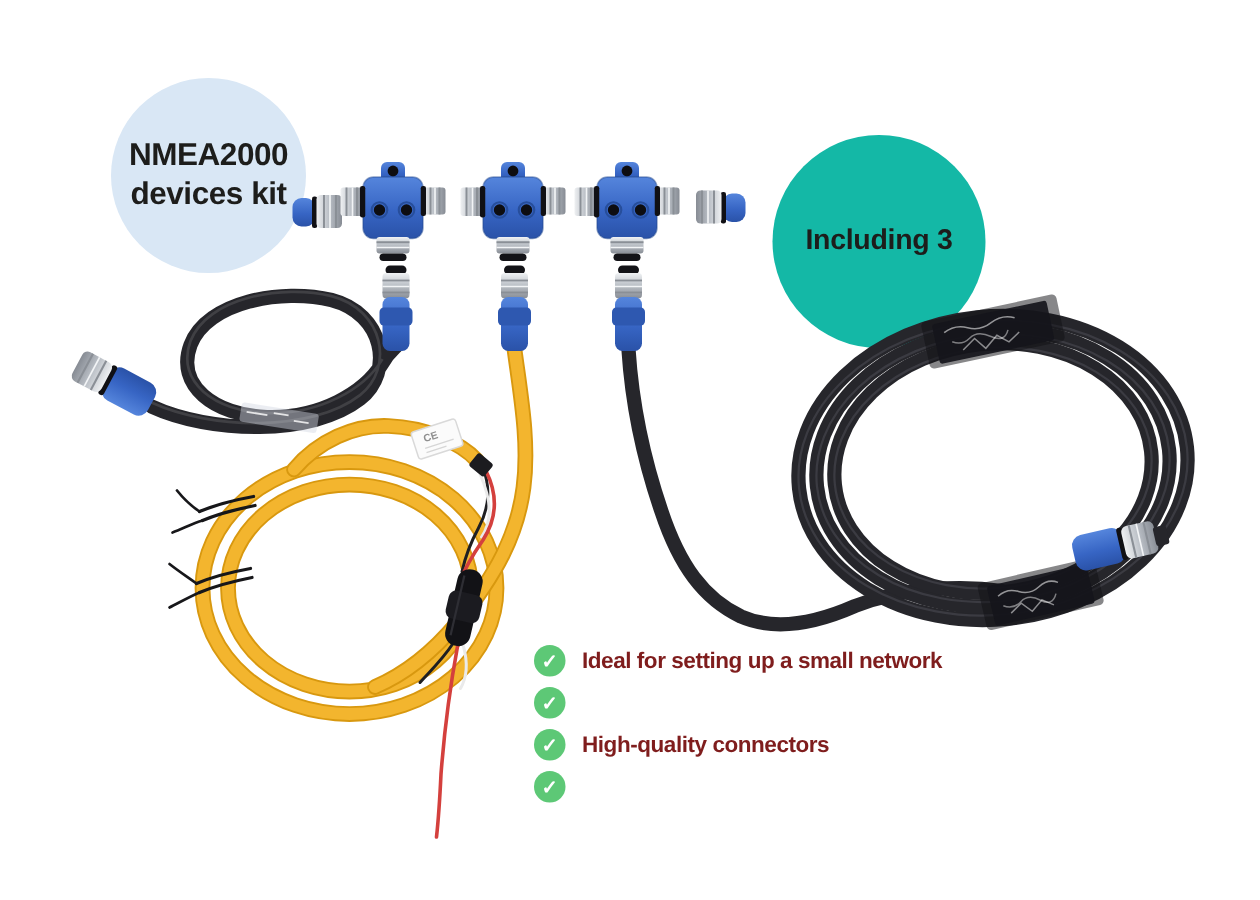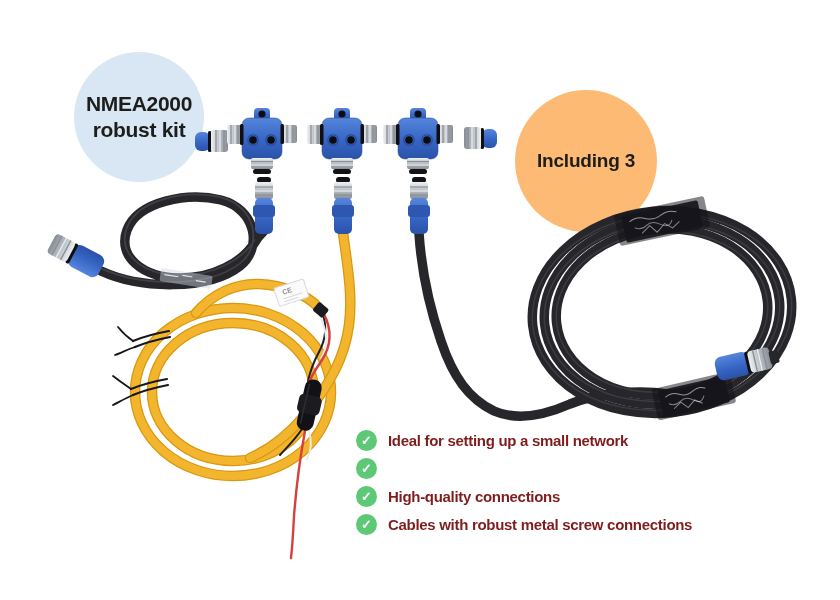--- a/index.html
+++ b/index.html
@@ -6,39 +6,39 @@
   .stage{
     position:relative;width:840px;height:600px;background:#ffffff;
     overflow:hidden;font-family:"Liberation Sans",sans-serif;
   }
   .badge{
     position:absolute;border-radius:50%;display:flex;flex-direction:column;
     align-items:center;justify-content:center;text-align:center;
     font-weight:bold;color:#1d1d1b;z-index:1;
   }
   .badge-blue{left:74px;top:52px;width:130px;height:130px;background:#d9e7f5;font-size:21px;line-height:1.25;letter-spacing:-0.3px;}
-  .badge-beige{left:515px;top:90px;width:142px;height:142px;background:#fdba74;font-size:19px;line-height:1.3;letter-spacing:-0.2px;}
+  .badge-beige{left:515px;top:90px;width:142px;height:142px;background:#14b8a6;font-size:19px;line-height:1.3;letter-spacing:-0.2px;}
   svg.art{position:absolute;left:0;top:0;z-index:2;}
   .features{position:absolute;left:356px;top:430px;z-index:3;display:flex;flex-direction:column;gap:7px;}
   .feature-row{display:flex;align-items:center;gap:11px;}
   .check{
     width:21px;height:21px;border-radius:50%;background:#5dc876;color:#ffffff;
     display:flex;align-items:center;justify-content:center;
     font-size:13px;font-weight:bold;flex:0 0 21px;
   }
   .feature-label{font-size:15px;font-weight:bold;color:#7f1d1d;letter-spacing:-0.3px;white-space:nowrap;}
 </style>
 </head>
 <body>
 
 <div class="stage">
 
   <div class="badge badge-blue">
     <span>NMEA2000</span>
-    <span>robust kit</span>
+    <span>devices kit</span>
   </div>
   <div class="badge badge-beige">
     <span>Including 3</span>
   </div>
 
   <svg class="art" width="840" height="600" viewBox="0 0 840 600">
     <defs>
       <linearGradient id="gBlueV" x1="0" y1="0" x2="0" y2="1">
         <stop offset="0" stop-color="#5585dc"></stop>
           <stop offset="0.55" stop-color="#3765c4"></stop>
@@ -216,21 +216,20 @@
   <div class="features">
     <div class="feature-row">
       <span class="check">✓</span>
       <span class="feature-label">Ideal for setting up a small network</span>
     </div>
     <div class="feature-row">
       <span class="check">✓</span>
     </div>
     <div class="feature-row">
       <span class="check">✓</span>
-      <span class="feature-label">High-quality connections</span>
-    </div>
-    <div class="feature-row">
-      <span class="check">✓</span>
-      <span class="feature-label">Cables with robust metal screw connections</span>
+      <span class="feature-label">High-quality connectors</span>
+    </div>
+    <div class="feature-row">
+      <span class="check">✓</span>
     </div>
   </div>
 
 </div>
 
 </body></html>

